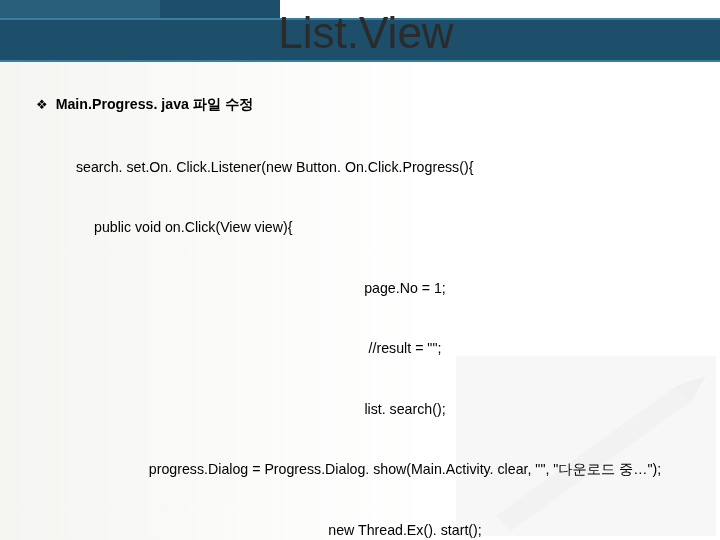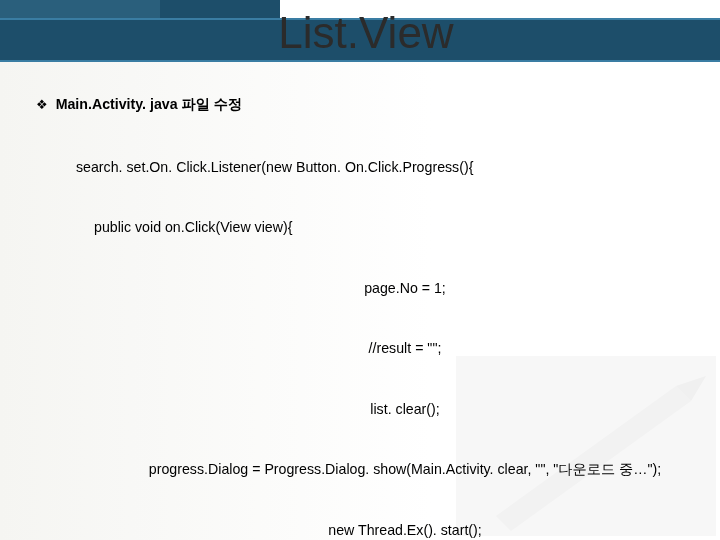--- a/index.html
+++ b/index.html
@@ -42,29 +42,29 @@
       <rect x="0" y="0" width="260" height="180" fill="#888"></rect>
       <polygon points="40,160 220,30 235,45 55,175" fill="#333"></polygon>
       <polygon points="220,30 235,45 250,20" fill="#111"></polygon>
     </svg>
   </div>
 
   <div class="content">
 
     <div class="bullet-row">
       <span class="bullet-glyph">❖</span>
-      <span class="bold">Main.Activity. java 파일 수정</span>
+      <span class="bold">Main.Progress. java 파일 수정</span>
     </div>
 
     <div class="code">
       <div class="ind2">search. set.On. Click.Listener(new Button. On.Click.Progress(){</div>
       <div class="ind3">public void on.Click(View view){</div>
       <div class="ind4">page.No = 1;</div>
       <div class="ind4">//result = "";</div>
-      <div class="ind4">list. clear();</div>
+      <div class="ind4">list. search();</div>
       <div class="ind4">progress.Dialog = Progress.Dialog. show(Main.Activity. clear, "", "다운로드 중…");</div>
       <div class="ind4">new Thread.Ex(). start();</div>
       
       
       
     </div>
 
   </div>
 </div>
 

